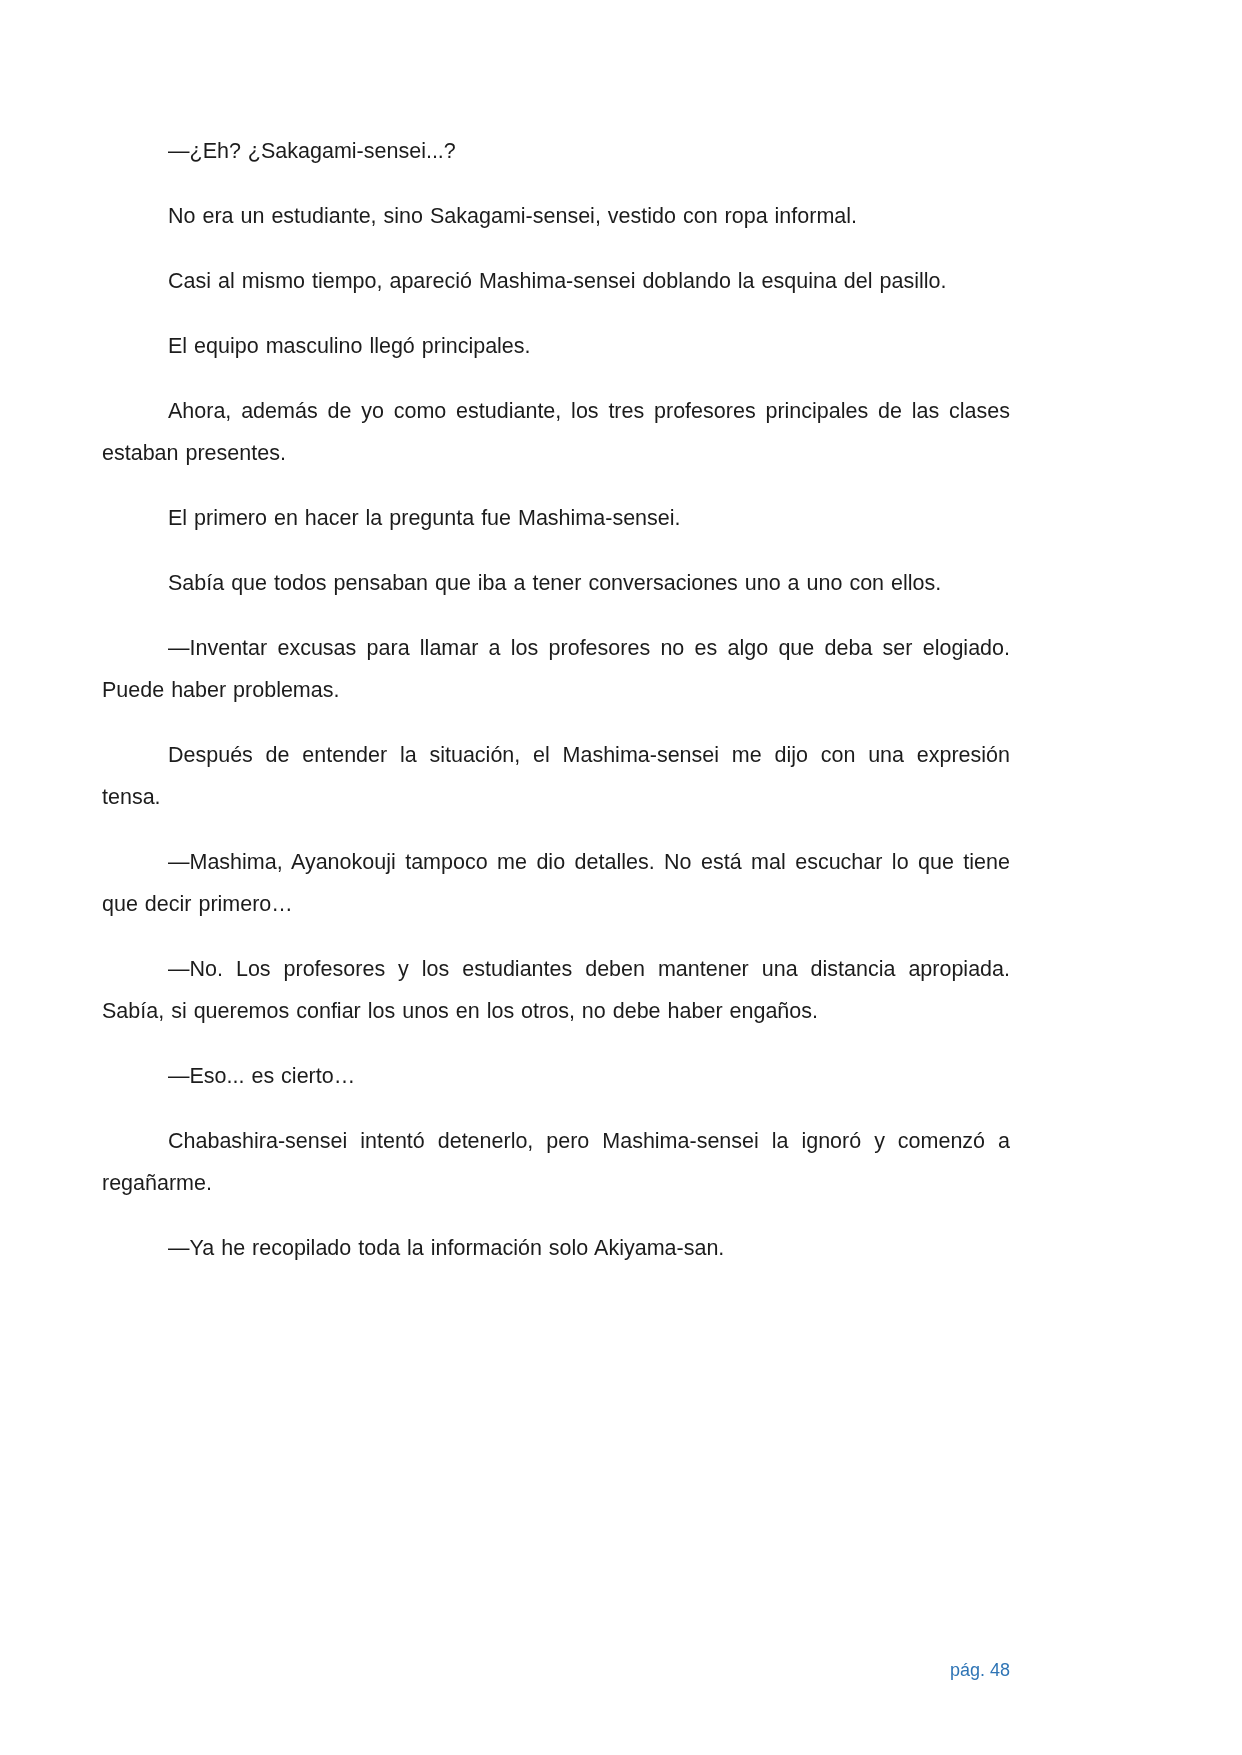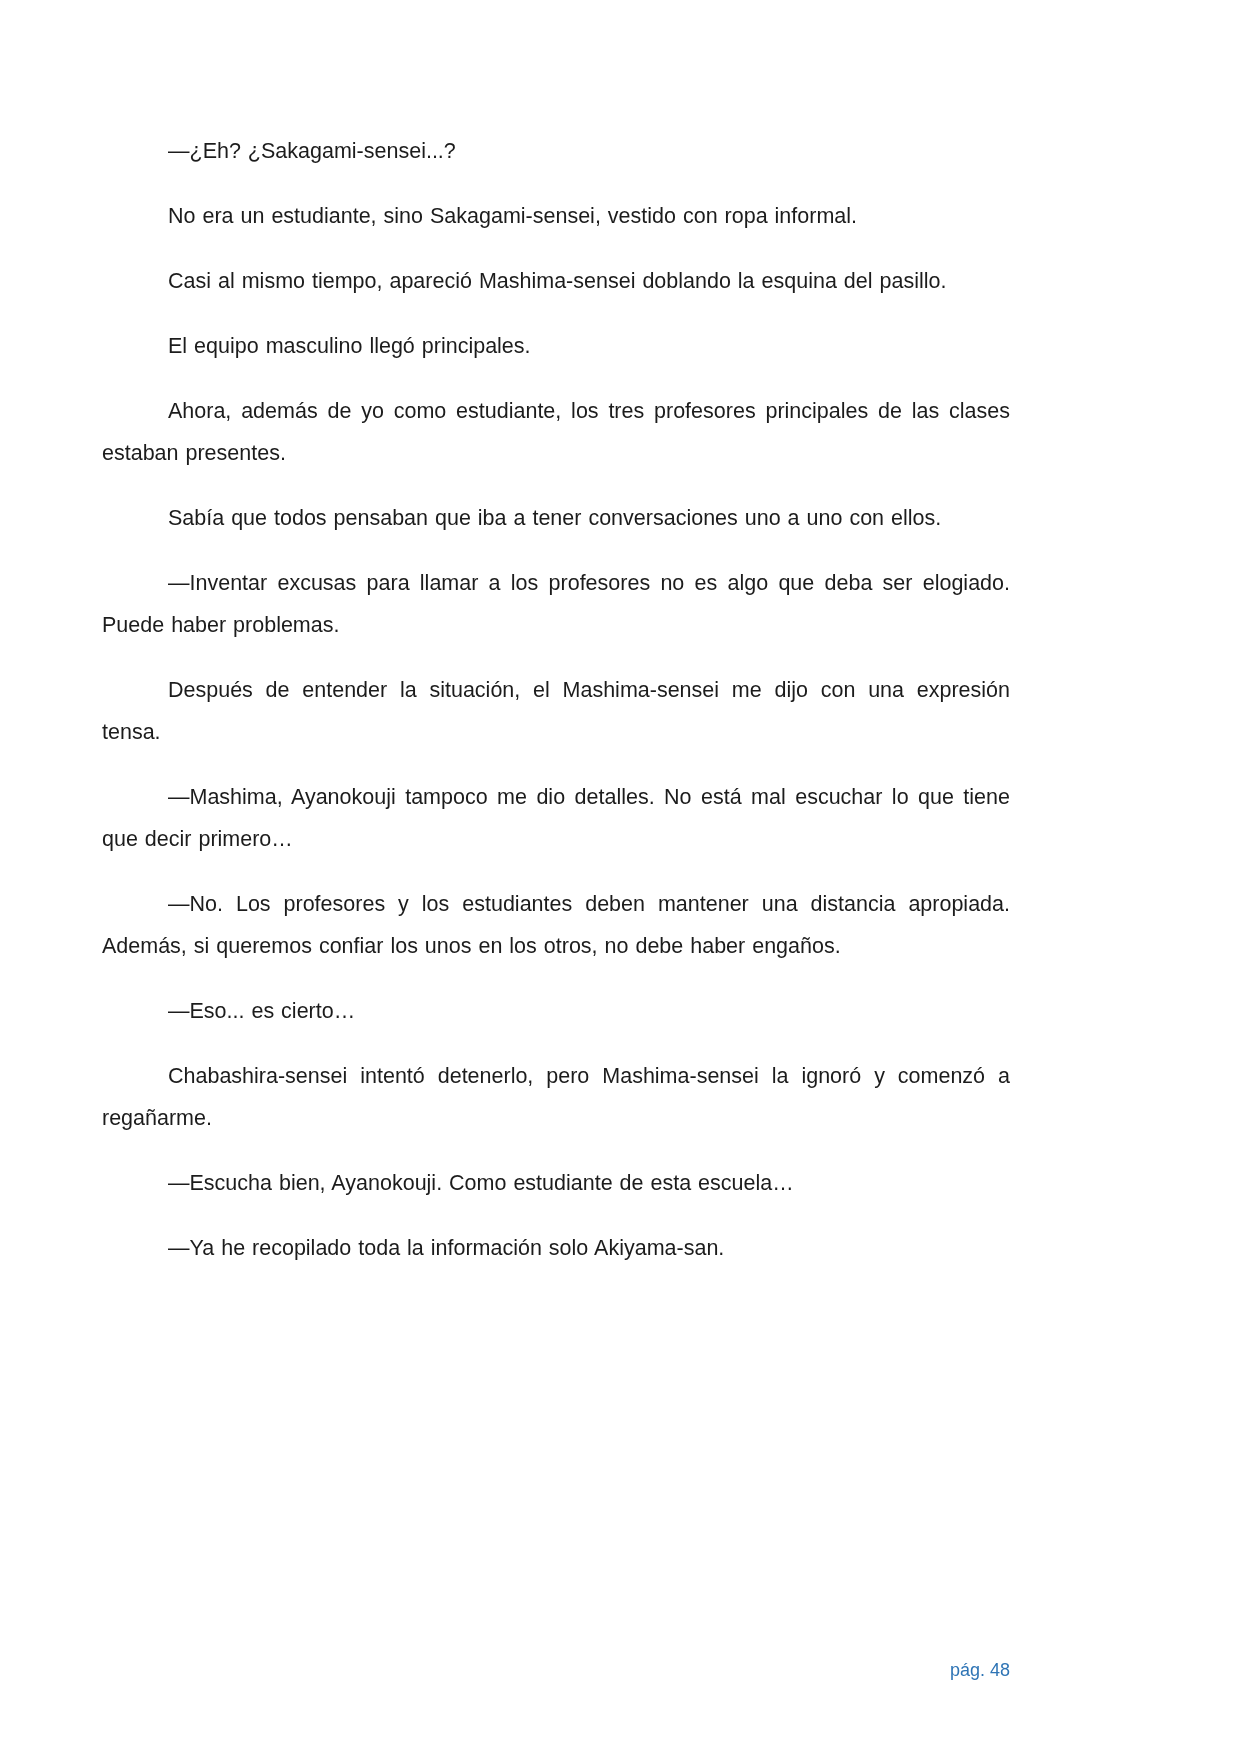--- a/index.html
+++ b/index.html
@@ -47,26 +47,26 @@
 </head>
 <body>
 
 <div class="page">
   <div class="content">
     <p class="para">—¿Eh? ¿Sakagami-sensei...?</p>
     <p class="para">No era un estudiante, sino Sakagami-sensei, vestido con ropa informal.</p>
     <p class="para">Casi al mismo tiempo, apareció Mashima-sensei doblando la esquina del pasillo.</p>
     <p class="para">El equipo masculino llegó principales.</p>
     <p class="para">Ahora, además de yo como estudiante, los tres profesores principales de las clases estaban presentes.</p>
+    <p class="para">El primero en hacer la pregunta fue Mashima-sensei.</p>
     <p class="para">Sabía que todos pensaban que iba a tener conversaciones uno a uno con ellos.</p>
     <p class="para">—Inventar excusas para llamar a los profesores no es algo que deba ser elogiado. Puede haber problemas.</p>
     <p class="para">Después de entender la situación, el Mashima-sensei me dijo con una expresión tensa.</p>
     <p class="para">—Mashima, Ayanokouji tampoco me dio detalles. No está mal escuchar lo que tiene que decir primero…</p>
-    <p class="para">—No. Los profesores y los estudiantes deben mantener una distancia apropiada. Además, si queremos confiar los unos en los otros, no debe haber engaños.</p>
+    <p class="para">—No. Los profesores y los estudiantes deben mantener una distancia apropiada. Sabía, si queremos confiar los unos en los otros, no debe haber engaños.</p>
     <p class="para">—Eso... es cierto…</p>
     <p class="para">Chabashira-sensei intentó detenerlo, pero Mashima-sensei la ignoró y comenzó a regañarme.</p>
-    <p class="para">—Escucha bien, Ayanokouji. Como estudiante de esta escuela…</p>
     <p class="para">—Ya he recopilado toda la información solo Akiyama-san.</p>
   </div>
   <div class="footer">
     <span class="pagenum" style="color: rgb(46, 116, 181);">pág. 48</span>
   </div>
 </div>
 
 </body></html>

